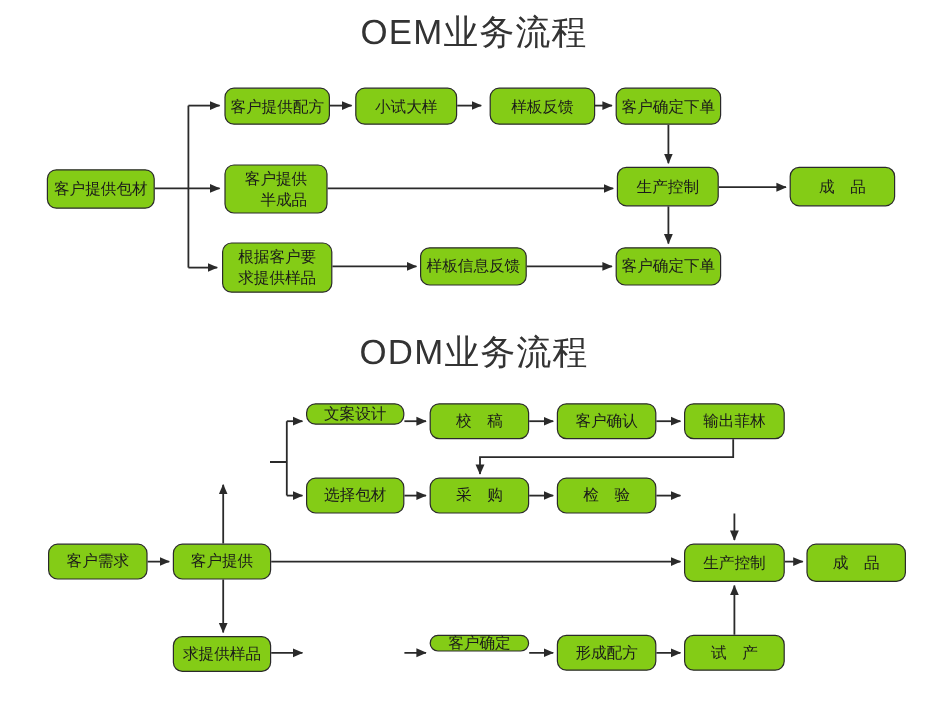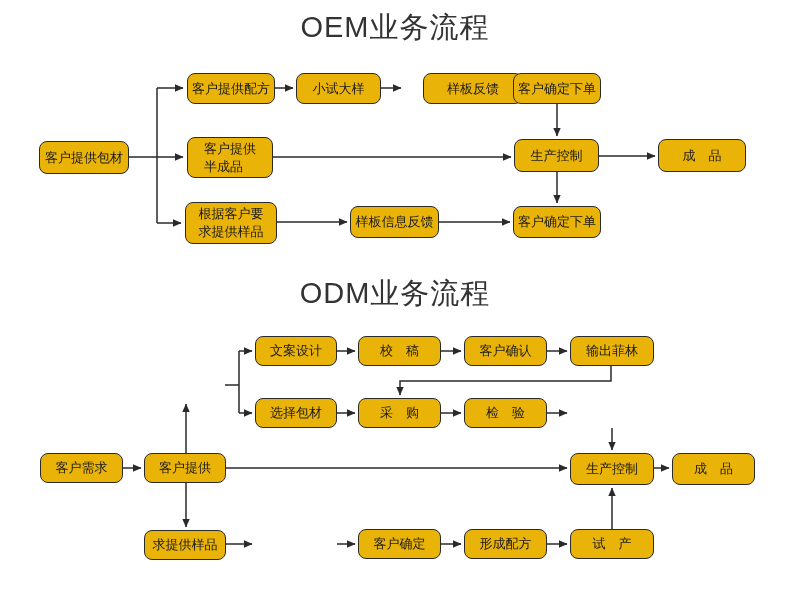--- a/index.html
+++ b/index.html
@@ -18,25 +18,25 @@
   .edges .arrowhead{fill:#2a2a2a;stroke:none;}
   .section-title{
     position:absolute;left:0;width:790px;margin:0;
     text-align:center;
     font-size:29px;font-weight:400;letter-spacing:1px;
     color:#333333;
   }
   .node{
     position:absolute;
     box-sizing:border-box;
-    background:#eab308;
+    background:#84cc16;
     border:1.5px solid #2a2a2a;
     border-radius:8px;
     display:flex;align-items:center;justify-content:center;
-    text-align:left;
+    text-align:right;
     font-size:13px;line-height:1.35;
     color:#1a1a1a;
     white-space:pre-line;
   }
 </style>
 </head>
 <body>
 
 <div class="canvas">
 
@@ -87,40 +87,40 @@
       <line x1="547" y1="544" x2="567" y2="544" marker-end="url(#arw)"></line>
     </g>
   </svg>
 
   <h1 class="section-title" style="top:8px">OEM业务流程</h1>
   <h1 class="section-title" style="top:274px">ODM业务流程</h1>
 
   <div class="node" style="left:39px;top:141px;width:90px;height:33px">客户提供包材</div>
   <div class="node" style="left:187px;top:73px;width:88px;height:31px">客户提供配方</div>
   <div class="node" style="left:296px;top:73px;width:85px;height:31px">小试大样</div>
-  <div class="node" style="left:423px;top:73px;width:100px;height:31px">样板反馈</div>
+  <div class="node" style="left:408px;top:73px;width:88px;height:31px">样板反馈</div>
   <div class="node" style="left:513px;top:73px;width:88px;height:31px">客户确定下单</div>
   <div class="node" style="left:187px;top:137px;width:86px;height:41px">客户提供
 半成品</div>
   <div class="node" style="left:514px;top:139px;width:85px;height:33px">生产控制</div>
   <div class="node" style="left:658px;top:139px;width:88px;height:33px">成　品</div>
   <div class="node" style="left:185px;top:202px;width:92px;height:42px">根据客户要
 求提供样品</div>
   <div class="node" style="left:350px;top:206px;width:89px;height:32px">样板信息反馈</div>
   <div class="node" style="left:513px;top:206px;width:88px;height:32px">客户确定下单</div>
 
-  <div class="node" style="left:255px;top:336px;width:82px;height:30px">文案设计</div>
+  <div class="node" style="left:255px;top:336px;width:82px;height:18px">文案设计</div>
   <div class="node" style="left:358px;top:336px;width:83px;height:30px">校　稿</div>
   <div class="node" style="left:464px;top:336px;width:83px;height:30px">客户确认</div>
   <div class="node" style="left:570px;top:336px;width:84px;height:30px">输出菲林</div>
   <div class="node" style="left:255px;top:398px;width:82px;height:30px">选择包材</div>
   <div class="node" style="left:358px;top:398px;width:83px;height:30px">采　购</div>
   <div class="node" style="left:464px;top:398px;width:83px;height:30px">检　验</div>
   <div class="node" style="left:40px;top:453px;width:83px;height:30px">客户需求</div>
   <div class="node" style="left:144px;top:453px;width:82px;height:30px">客户提供</div>
   <div class="node" style="left:570px;top:453px;width:84px;height:32px">生产控制</div>
   <div class="node" style="left:672px;top:453px;width:83px;height:32px">成　品</div>
   <div class="node" style="left:144px;top:530px;width:82px;height:30px">求提供样品</div>
-  <div class="node" style="left:358px;top:529px;width:83px;height:30px">客户确定</div>
+  <div class="node" style="left:358px;top:529px;width:83px;height:14px">客户确定</div>
   <div class="node" style="left:464px;top:529px;width:83px;height:30px">形成配方</div>
   <div class="node" style="left:570px;top:529px;width:84px;height:30px">试　产</div>
 
 </div>
 
 </body></html>

